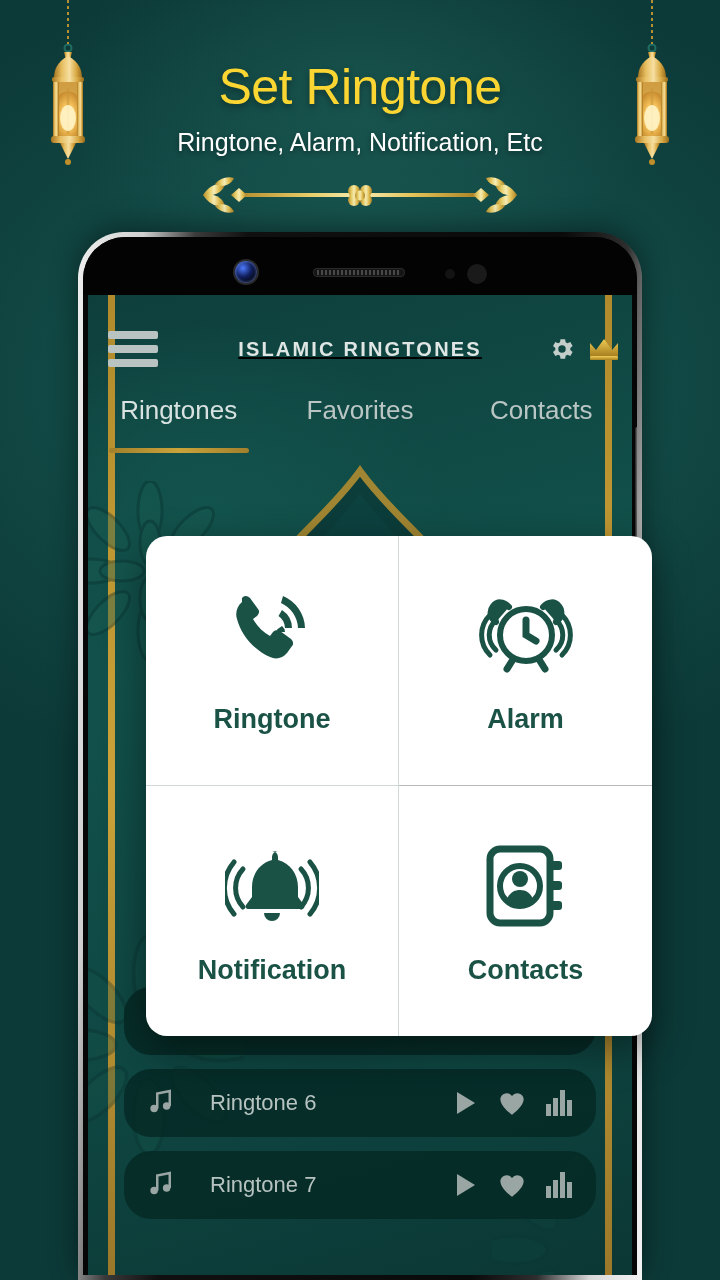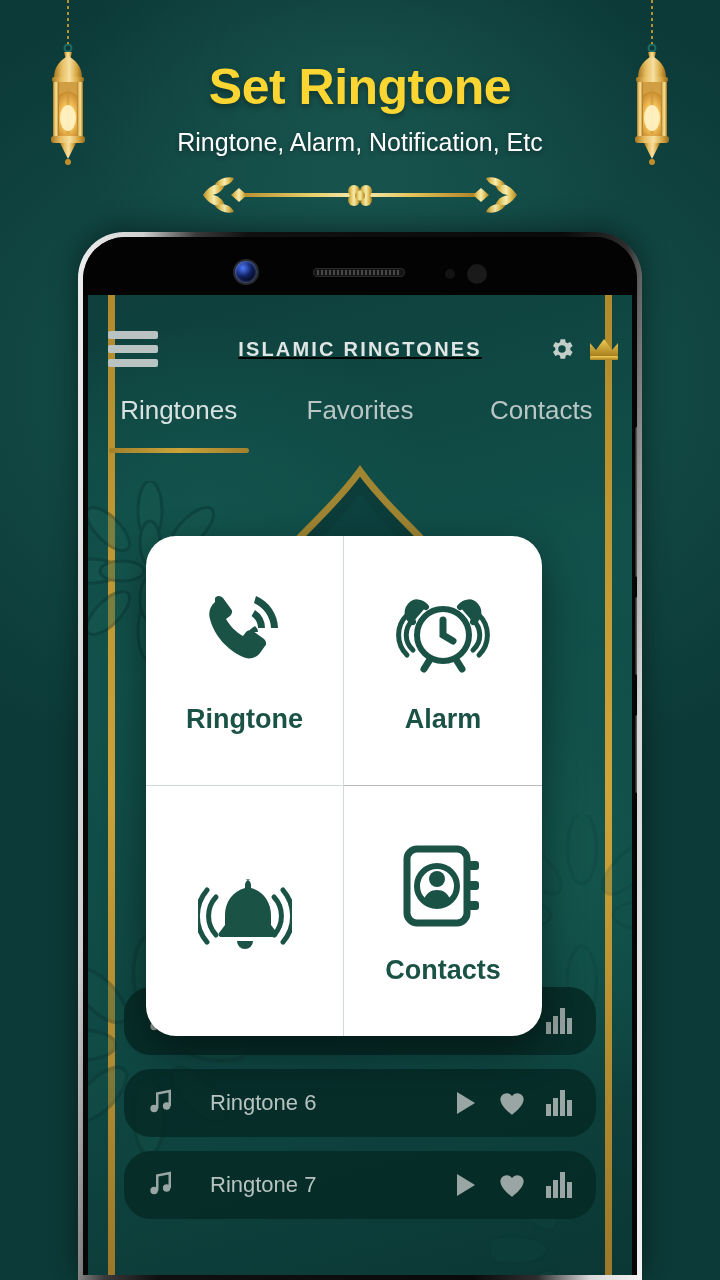--- a/index.html
+++ b/index.html
@@ -31,21 +31,21 @@
     position:absolute; left:50%; transform:translateX(-50%);
     top:0; width:2px; height:48px;
     background:repeating-linear-gradient(to bottom,#b8902f 0 3px, transparent 3px 6px);
   }
   .lantern svg{ position:absolute; top:44px; left:0; }
 
   
   .promo-title{
     position:absolute; top:58px; left:0; width:100%;
     text-align:center;
-    font-size:50px; font-weight:bold; letter-spacing:-.5px;
+    font-size:50px; font-weight:normal; letter-spacing:-.5px;
     color:#fbd633;
     text-shadow:0 3px 6px rgba(0,0,0,.35);
   }
   .promo-sub{
     position:absolute; top:128px; left:0; width:100%;
     text-align:center;
     font-size:25px; font-weight:400; color:#ffffff;
     text-shadow:0 2px 5px rgba(0,0,0,.4);
   }
 
@@ -170,23 +170,23 @@
     display:flex; align-items:center; padding:0 22px;
   }
   .row .note{ width:42px; }
   .row .rname{ flex:1; font-size:22px; color:#b7c3c1; padding-left:22px; }
   .row .ctrls{ display:flex; align-items:center; gap:20px; }
 
   
   .dialog{
     position:absolute;
     left:146px; top:536px;
-    width:396px; height:500px;
+    width:506px; height:500px;
     background:#ffffff;
-    border-radius:30px;
+    border-radius:21px;
     box-shadow:0 14px 40px rgba(0,0,0,.45);
     z-index:20;
     display:grid;
     grid-template-columns:1fr 1fr;
     grid-template-rows:1fr 1fr;
     overflow:hidden;
   }
   .dcell{
     display:flex; flex-direction:column;
     align-items:center; justify-content:center;
@@ -522,20 +522,21 @@
           <path d="M39 70h16a8 8 0 01-16 0z"></path>
         </g>
         <g fill="none" stroke="#1b5246" stroke-width="5" stroke-linecap="round">
           <path d="M18 26a28 28 0 000 38"></path>
           <path d="M9 19a40 40 0 000 52"></path>
           <path d="M76 26a28 28 0 010 38"></path>
           <path d="M85 19a40 40 0 010 52"></path>
         </g>
       </svg>
     </span>
+    <span class="dlabel">Notification</span>
   </div>
 
   <div class="dcell">
     <span class="dicon">
       <svg width="88" height="86" viewBox="0 0 88 86">
         <rect x="8" y="6" width="60" height="74" rx="10" fill="none" stroke="#1b5246" stroke-width="7"></rect>
         <g fill="#1b5246">
           <rect x="66" y="18" width="14" height="9" rx="3"></rect>
           <rect x="66" y="38" width="14" height="9" rx="3"></rect>
           <rect x="66" y="58" width="14" height="9" rx="3"></rect>

